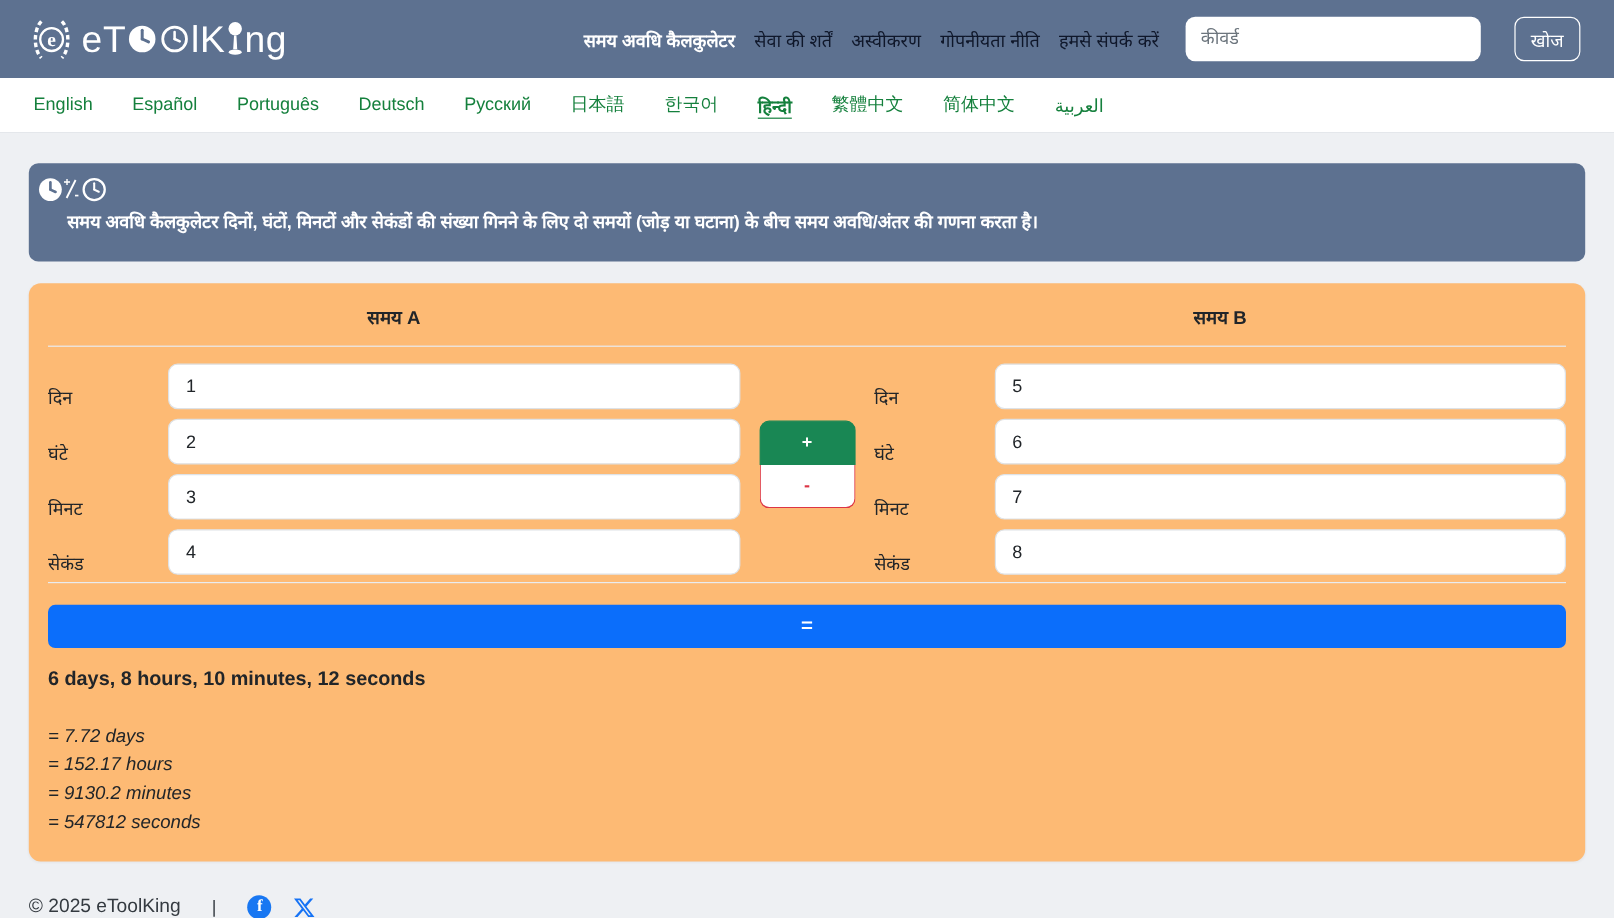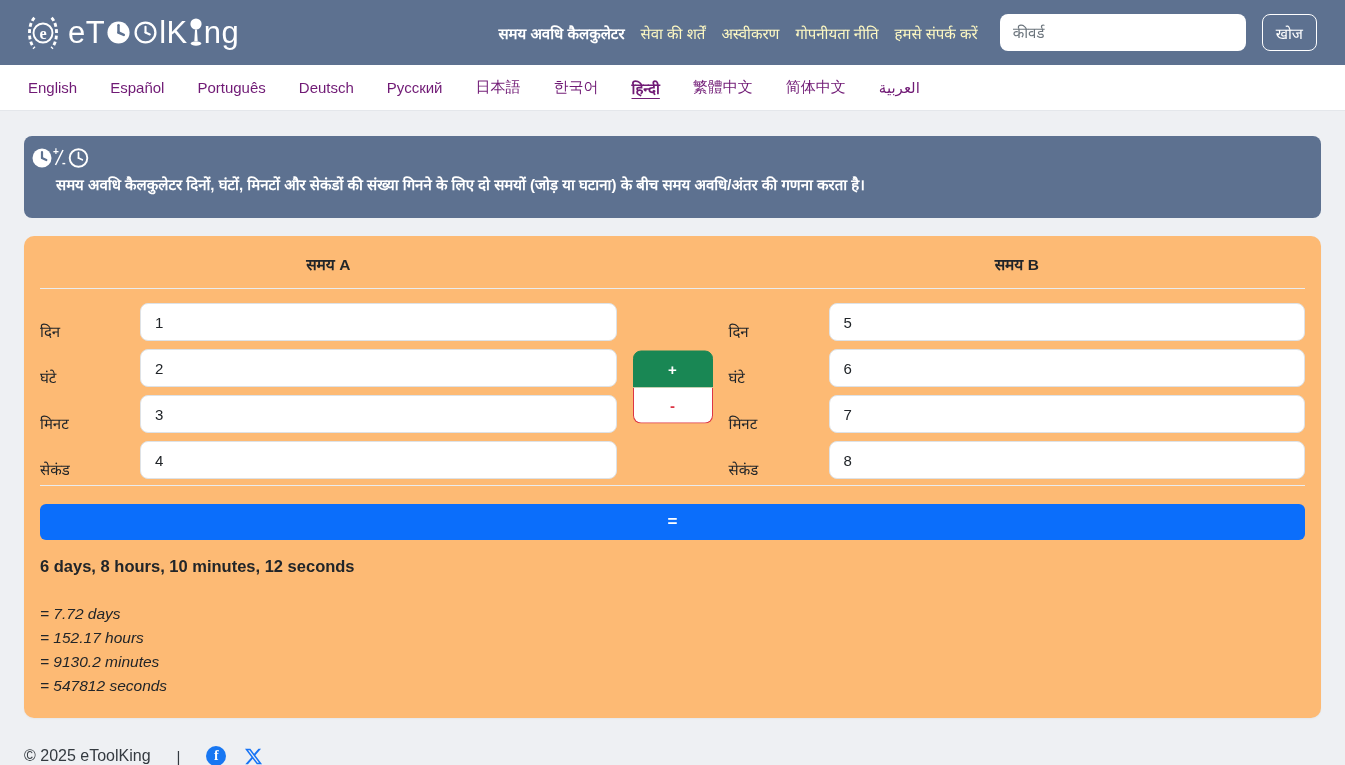--- a/index.html
+++ b/index.html
@@ -12,41 +12,41 @@
   
   .navbar {
     height:65px; background:#5d7190; display:flex; align-items:center;
     padding:0 28px 0 24px;
   }
   .logo { display:flex; align-items:center; gap:6px; cursor:pointer; }
   .logo-text { display:flex; align-items:center; color:#fff; font-size:31px; font-weight:500; letter-spacing:.5px; }
   .logo-text svg { margin:0 1px; }
   .nav-right { margin-left:auto; display:flex; align-items:center; }
   .nav-links { display:flex; align-items:center; gap:16px; }
-  .nav-link { color:#fef9c3; font-size:15px; text-decoration:none; cursor:pointer; white-space:nowrap; }
+  .nav-link { color:#0f172a; font-size:15px; text-decoration:none; cursor:pointer; white-space:nowrap; }
   .nav-link.active { color:#fff; font-weight:700; }
-  .search-box { display:flex; align-items:center; margin-left:22px; gap:16px; }
+  .search-box { display:flex; align-items:center; margin-left:22px; gap:28px; }
   .search-input {
     width:246px; height:37px; border:none; border-radius:8px; background:#fff;
     padding:0 13px; font-size:15px; color:#212529; outline:none;
     font-family:"Liberation Sans","DejaVu Sans",sans-serif;
   }
   .search-input::placeholder { color:#6c757d; }
   .search-btn {
     height:37px; padding:0 13px; background:transparent; color:#fff;
     border:1.5px solid #fff; border-radius:8px; font-size:15px; cursor:pointer;
     font-family:"Liberation Sans","DejaVu Sans",sans-serif;
   }
 
   
   .langbar {
     height:46px; background:#fff; border-bottom:1px solid #e4e7eb;
     display:flex; align-items:center; gap:33px; padding:0 28px;
   }
-  .lang-item { color:#701a75; font-size:15px; text-decoration:none; cursor:pointer; white-space:nowrap; }
+  .lang-item { color:#15803d; font-size:15px; text-decoration:none; cursor:pointer; white-space:nowrap; }
   .lang-item.active { font-weight:600; text-decoration:underline; text-underline-offset:4px; }
 
   
   .banner {
     margin:25px 24px 0; background:#5d7190; border-radius:8px;
     padding:10px 10px 12px 8px; color:#fff;
   }
   .banner-title { display:flex; align-items:center; gap:8px; font-size:19px; font-weight:700; }
   .banner-subtitle { margin:4px 0 12px 24px; font-size:15px; font-weight:600; }
 

